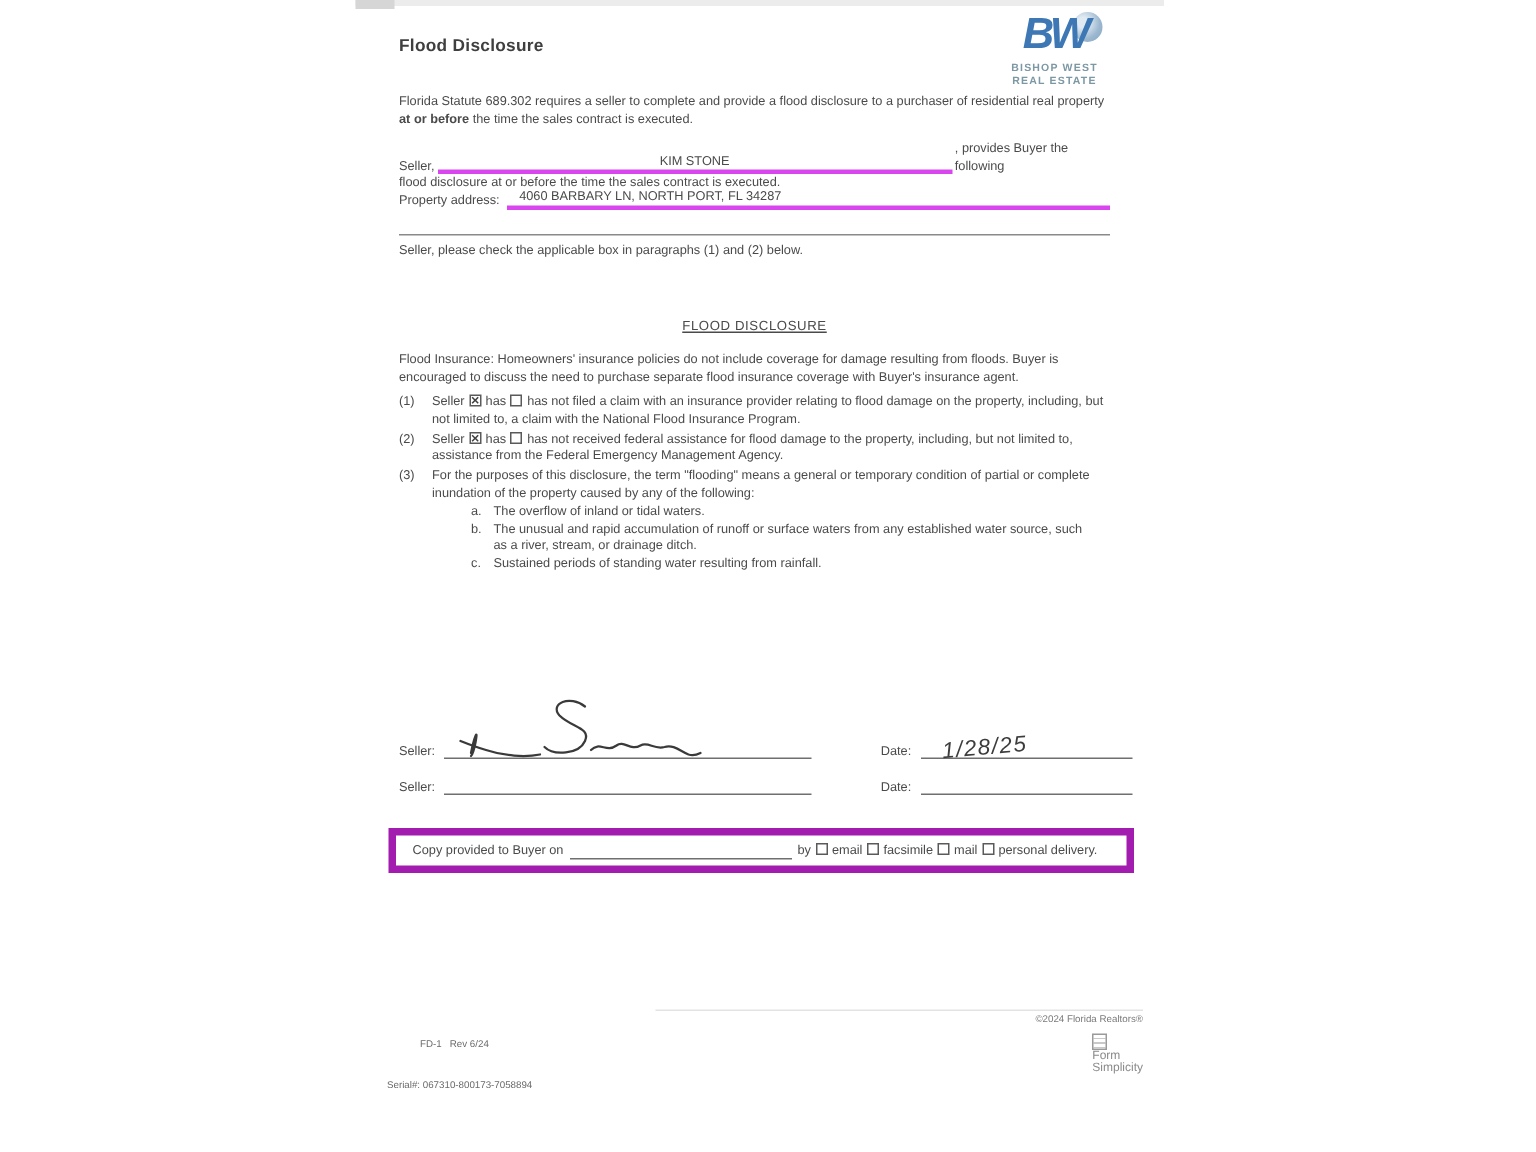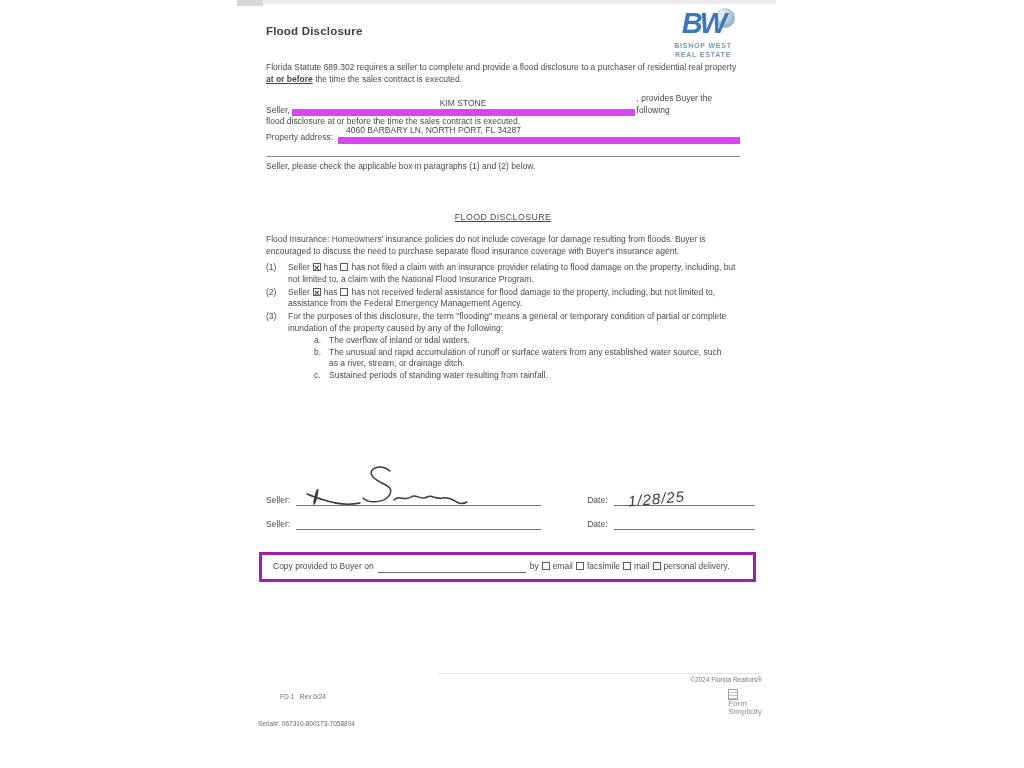--- a/index.html
+++ b/index.html
@@ -16,25 +16,25 @@
   .doc-title { top: 26px; font-size: 11.5px; font-weight: bold; color: #3f3f3f; letter-spacing: .2px; }
 
   .logo { position: absolute; left: 420px; top: 7px; width: 92px; text-align: center; }
   .monogram { position: relative; height: 34px; }
   .globe { position: absolute; right: 14px; top: 1px; width: 20px; height: 20px; border-radius: 50%;
            background: radial-gradient(circle at 35% 35%, #dfeaf2 20%, #9db9d0 60%, #7fa2bf); }
   .bw { position: relative; z-index: 1; font-size: 29px; font-weight: bold; font-style: italic; letter-spacing: -3px; color: #3d78b5; line-height: 32px; }
   .logo-name { font-size: 7px; font-weight: bold; letter-spacing: .8px; color: #7c98a4; line-height: 9px; }
 
   .intro { top: 62px; }
-  .emph { font-weight: bold; text-decoration: underline; }
+  .emph { font-weight: bold; }
 
   .seller-block { top: 93px; }
   .fill-row { display: flex; align-items: flex-end; }
-  .uline { border-bottom: 7px solid #d946ef; }
+  .uline { border-bottom: 3px solid #d946ef; }
   .seller-name-line { width: 368px; text-align: center; margin: 0 2px; }
   .prop-block { top: 125px; }
   .prop-value { flex: 1; margin-left: 5px; padding-left: 8px; text-align: left; }
   .blank-line { top: 148px; height: 9px; border-bottom: 1px solid #8a8a8a; }
   .instruction { top: 161px; }
 
   .heading { top: 212px; text-align: center; font-size: 8.8px; letter-spacing: .4px; }
   .heading span { text-decoration: underline; }
 
   .para { top: 234px; }
@@ -54,21 +54,21 @@
   .sig-row-1 { top: 490px; }
   .sig-row-2 { top: 514px; }
   .sig-label { margin-right: 6px; }
   .sig-line { width: 246px; border-bottom: 1px solid #6f6f6f; height: 13px; position: relative; }
   .date-label { margin-left: 46px; margin-right: 6px; }
   .date-line { width: 142px; border-bottom: 1px solid #6f6f6f; height: 13px; position: relative; }
   .signature-svg { position: absolute; left: 2px; bottom: -3px; overflow: visible; }
   .hand-date { position: absolute; left: 14px; bottom: 1px; font-size: 15px; font-style: italic; letter-spacing: 1px;
                color: #3d3d3d; transform: rotate(-5deg); white-space: nowrap; }
 
-  .copy-box { position: absolute; left: 22px; top: 552px; width: 497px; height: 30px; border: 3px solid #a21caf;
+  .copy-box { position: absolute; left: 22px; top: 552px; width: 497px; height: 30px; border: 5px solid #a21caf;
               display: flex; align-items: center; padding: 0 11px; }
   .copy-date-field { width: 148px; border-bottom: 1px solid #6f6f6f; height: 11px; margin: 0 4px; }
   .copy-opt { white-space: nowrap; }
 
   .footer-rule { position: absolute; top: 673px; left: 200px; right: 28px; border-top: 1px solid #e3e3e3; }
   .footer-left { position: absolute; left: 21px; top: 674px; font-size: 6.5px; line-height: 9px; color: #6b6b6b; white-space: pre; }
   .footer-left .l1 { padding-left: 22px; }
   .footer-right { position: absolute; right: 28px; top: 674px; text-align: right; }
   .copyright { font-size: 6.5px; color: #7a7a7a; }
   .brand { display: inline-flex; align-items: flex-start; margin-top: 2px; text-align: left; flex-direction: column; }

